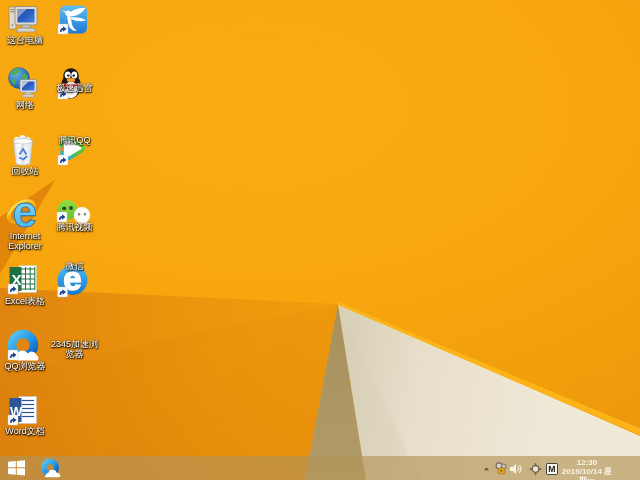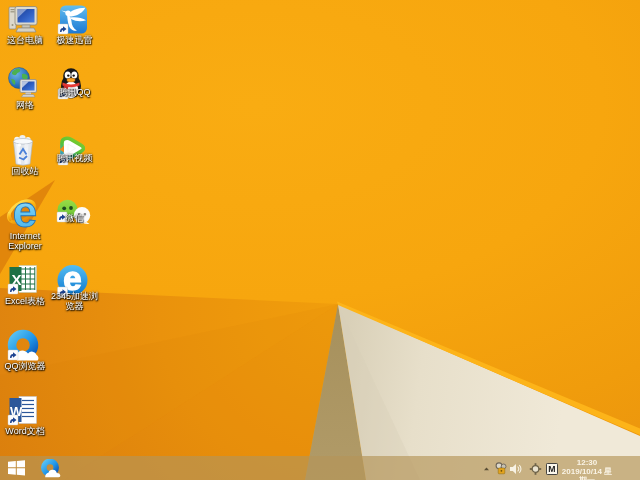--- a/index.html
+++ b/index.html
@@ -6,21 +6,21 @@
   body{width:640px;height:480px;overflow:hidden;position:relative;
        font-family:"Liberation Sans",sans-serif;}
   #wall{position:absolute;inset:0;background:
     radial-gradient(120% 90% at 40% 22%, #f9ac12 0%, #f7a60e 45%, #f09c0c 78%, #ea940e 100%);}
   .abs{position:absolute;}
   #facets{position:absolute;left:0;top:0;}
   
   .lbl{position:absolute;color:#fff;font-size:9px;line-height:10.3px;text-align:center;
        width:70px;text-shadow:0 1px 2px rgba(0,0,0,.95),0 0 2px rgba(0,0,0,.8),1px 1px 1px rgba(0,0,0,.7);}
   .c1{left:-10px;}
-  .c2{left:39.5px;}
+  .c2{left:39.5px;margin-top:48px;}
   
   #taskbar{position:absolute;left:0;top:456px;width:640px;height:24px;
            background:rgba(181,149,88,0.66);}
   #clock{position:absolute;top:457.5px;left:559px;width:56px;text-align:center;
          color:#faf4e6;font-size:8px;line-height:9px;font-weight:bold;}
 </style>
 </head>
 <body>
 <div id="wall"></div>
 <svg id="facets" width="640" height="480" viewBox="0 0 640 480">
@@ -267,21 +267,21 @@
     <rect x="0" y="0" width="10" height="10" rx="1" fill="#fcfcfc" stroke="#c8c8c8" stroke-width="0.4"></rect>
     <path d="M2,8 Q2,4 5,4 L5,2.2 L8.5,5 L5,7.8 L5,6 Q3.5,6 3.5,8 z" fill="#1d4390"></path>
   </g>
 </svg>
 
 <div class="lbl c1" style="top:35.3px">这台电脑</div>
 <div class="lbl c2" style="top:35.3px">极速迅雷</div>
 <div class="lbl c1" style="top:100.3px">网络</div>
 <div class="lbl c2" style="top:87px">腾讯QQ</div>
 <div class="lbl c1" style="top:165.8px">回收站</div>
-<div class="lbl c2" style="top:153px">腾讯视频</div>
+<div class="lbl c2" style="top:174px">腾讯视频</div>
 <div class="lbl c1" style="top:231.1px">Internet<br>Explorer</div>
 <div class="lbl c2" style="top:213px">微信</div>
 <div class="lbl c1" style="top:296.2px">Excel表格</div>
 <div class="lbl c2" style="top:291px">2345加速浏<br>览器</div>
 <div class="lbl c1" style="top:360.8px">QQ浏览器</div>
 <div class="lbl c1" style="top:426.2px">Word文档</div>
 
 <div id="taskbar"></div>
 <svg class="abs" id="startlogo" style="left:7.5px;top:460px" width="17" height="15.5" viewBox="0 0 17 15.5">
   <path fill="#fff" d="M0,1.7 L7.8,1 V7.3 H0 z"></path>

